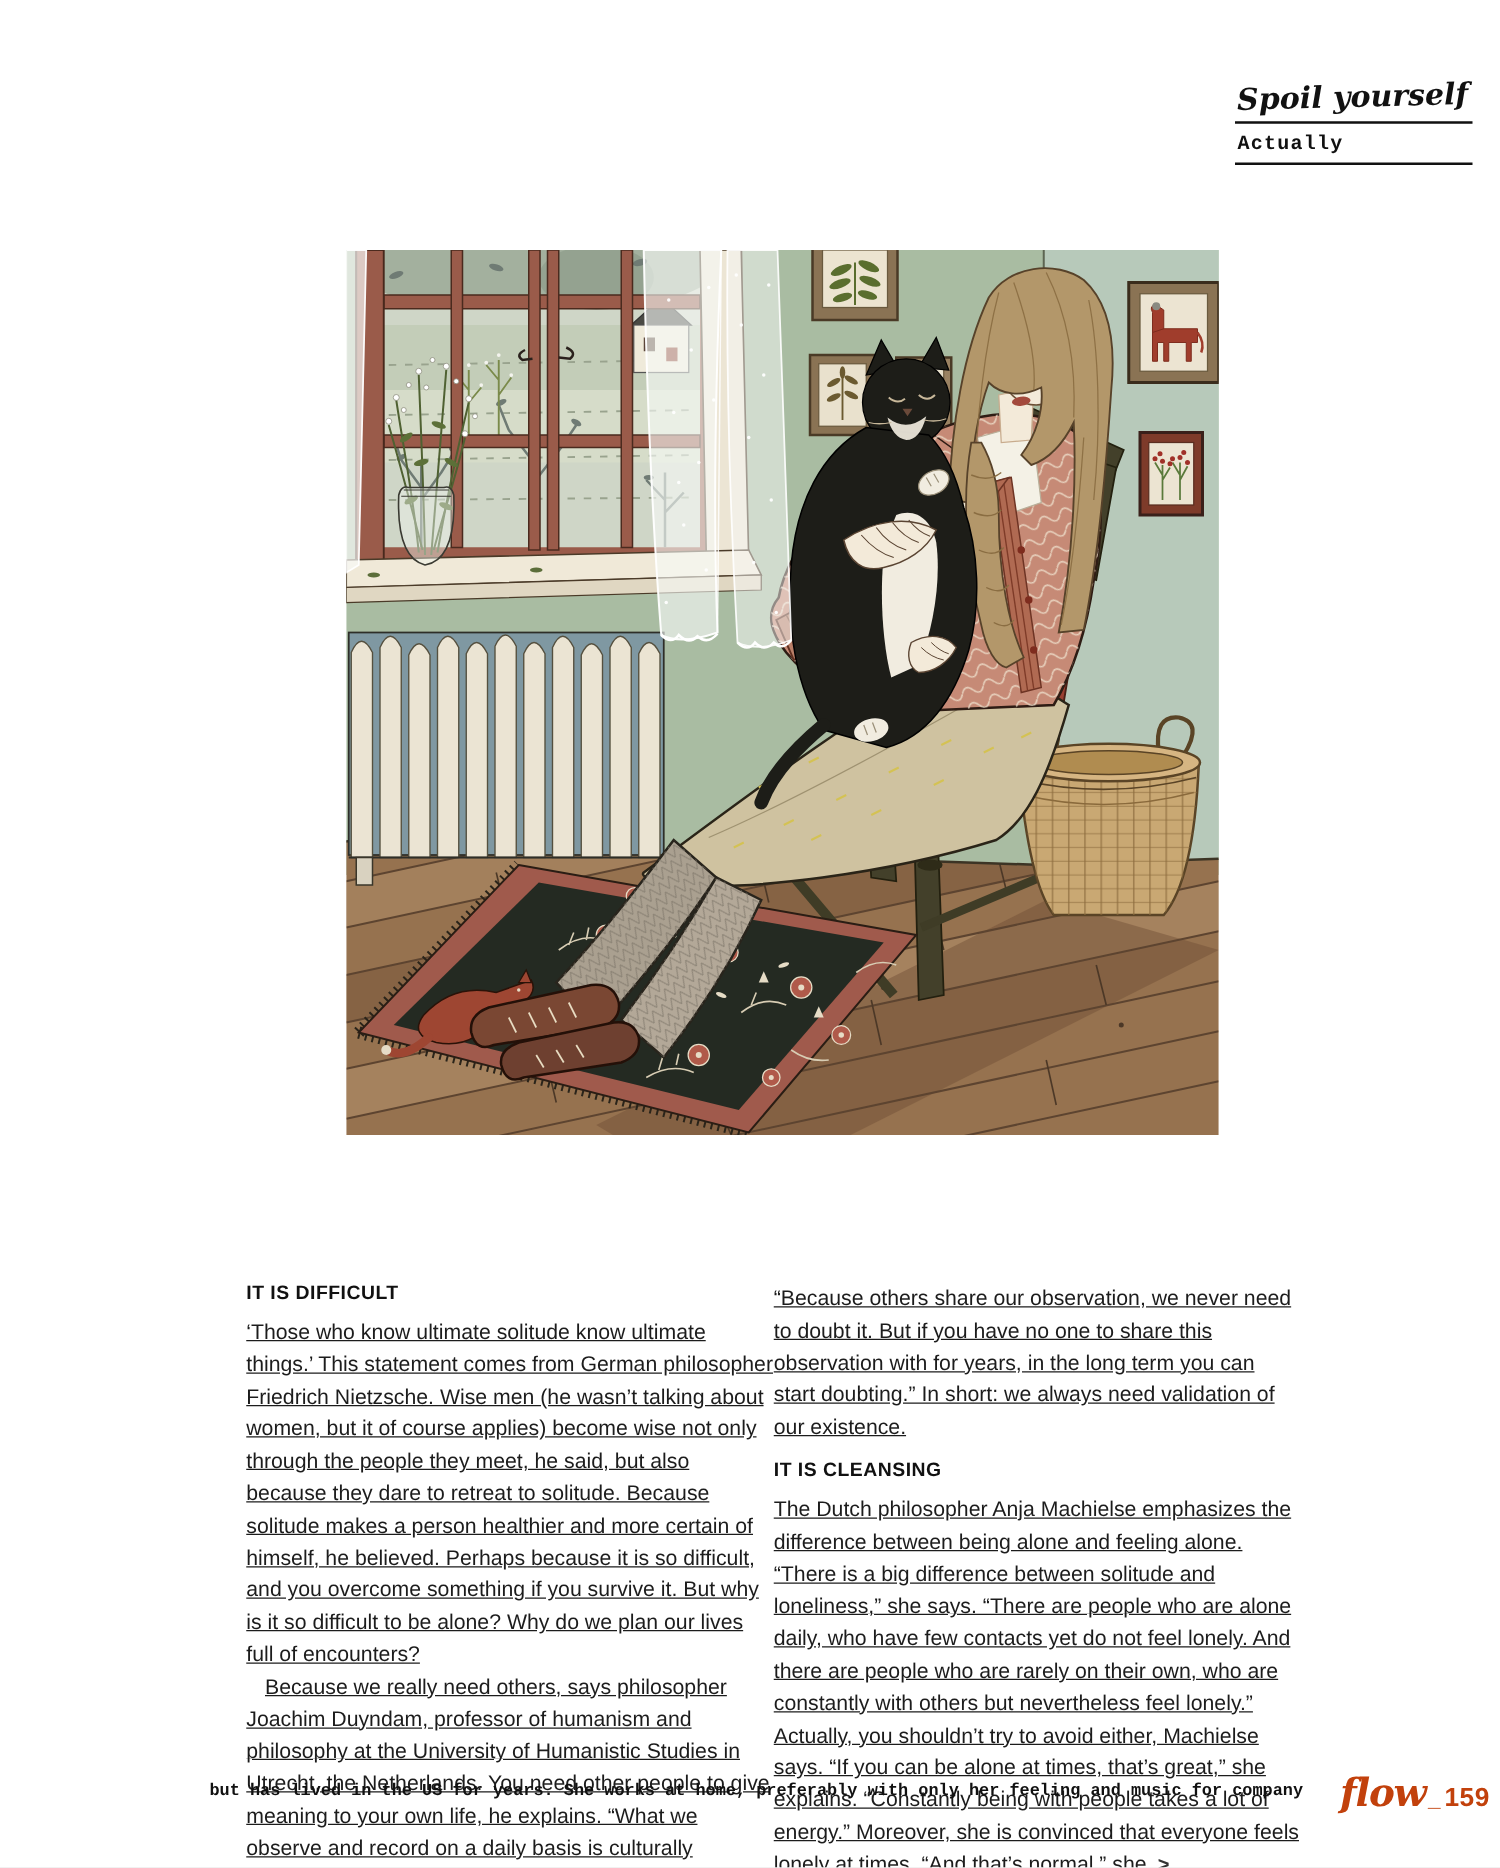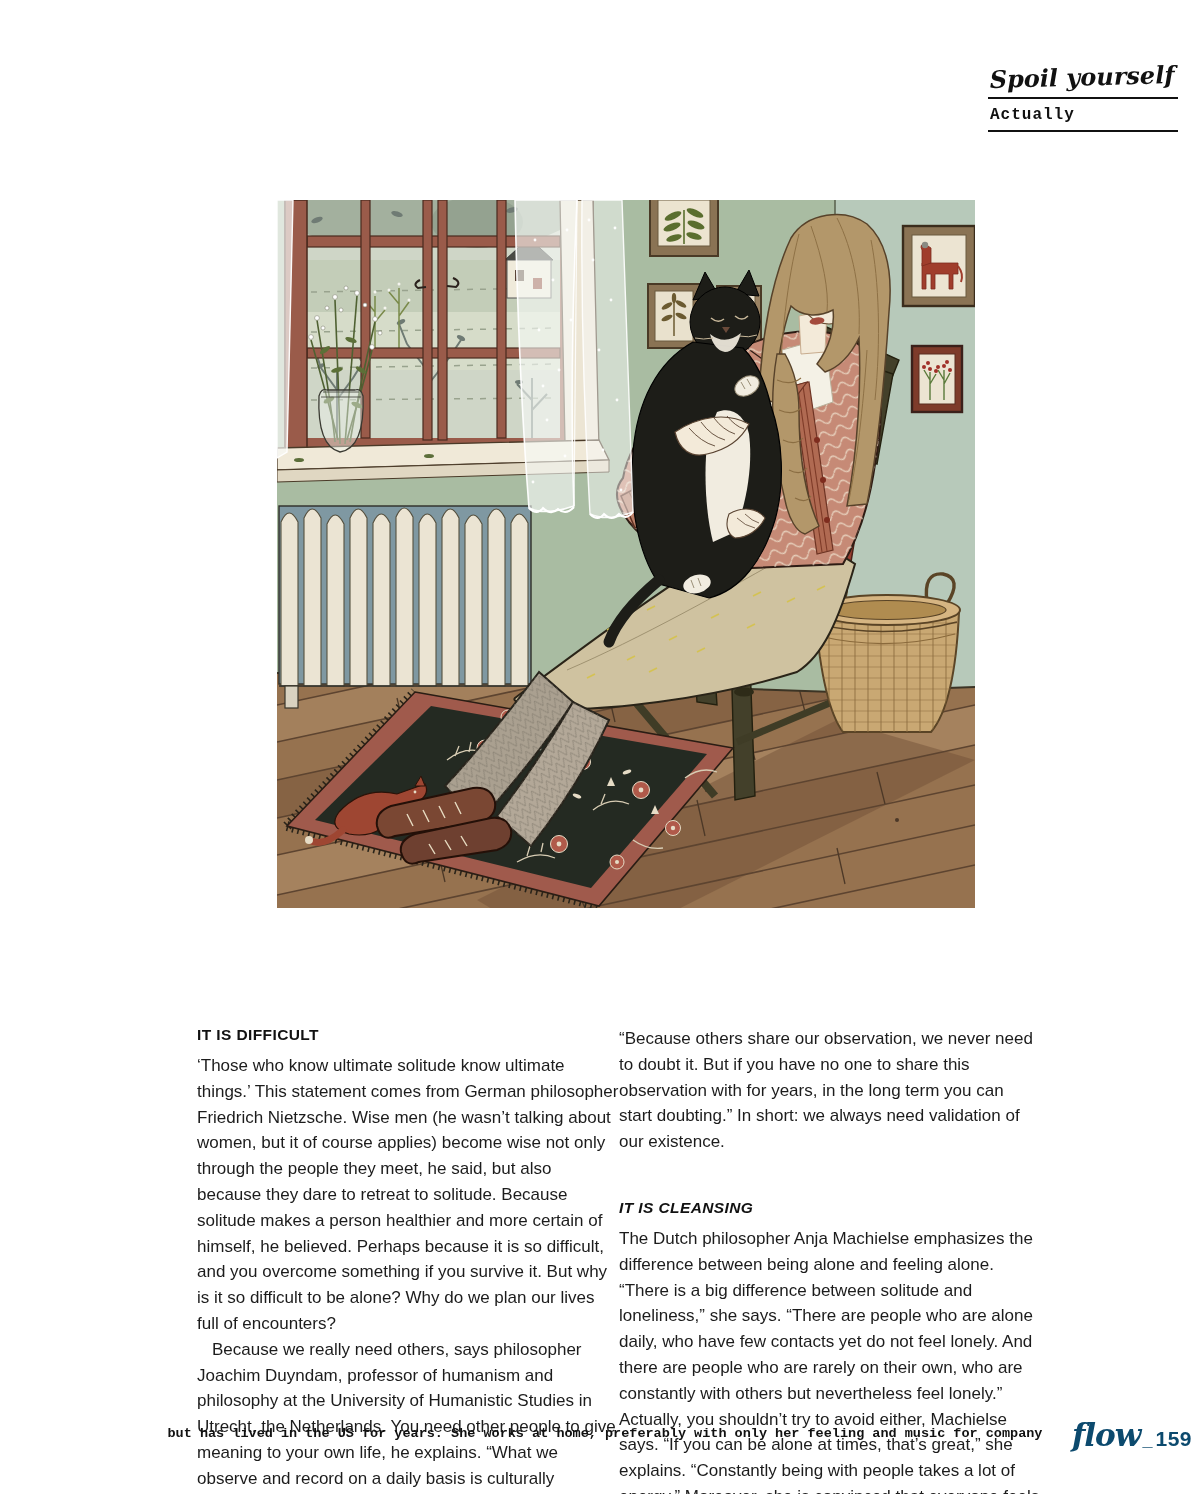--- a/index.html
+++ b/index.html
@@ -25,33 +25,33 @@
   
   .illustration { position:absolute; left:277px; top:200px; width:698px; height:708px; }
   .illustration svg { display:block; width:100%; height:100%; }
   
   .article { position:absolute; left:197px; top:1026px; width:866px; display:flex; }
   .col { width:422px; }
   .col h3 {
     font-size:15.5px; font-weight:bold; letter-spacing:0.4px; color:#111;
     margin-bottom:9px;
   }
-  .col p { font-size:17px; line-height:25.8px; color:#1c1c1c; }
+  .col p { font-size:17px; line-height:25.8px; color:#1c1c1c;text-decoration:underline; }
   .col p.indent { text-indent:15px; }
-  .col h3.mid { margin-top:44px;font-style:italic; }
+  .col h3.mid { margin-top:13px; }
   .cont-arrow { font-weight:bold; color:#333; margin-left:9px; font-size:16px; }
   
   .footer-credit {
     position:absolute; left:155px; top:1424px; width:900px; text-align:center;
     font-family:"Liberation Mono", monospace; font-weight:bold;
     font-size:13.5px; line-height:20px; color:#111; letter-spacing:0px;
   }
   .footer-logo {
     position:absolute; left:1072px; top:1420px; width:110px;
-    display:flex; align-items:baseline; color:#0c4a6e;
+    display:flex; align-items:baseline; color:#c2410c;
   }
   .logo-word {
     font-family:"DejaVu Serif", serif; font-style:italic; font-weight:bold;
     font-size:31px; letter-spacing:-1px; line-height:1;
   }
   .logo-sep { font-weight:bold; font-size:18px; margin:0 3px 0 2px; }
   .logo-page { font-weight:bold; font-size:21px; letter-spacing:0.5px; }
 </style>
 </head>
 <body>

